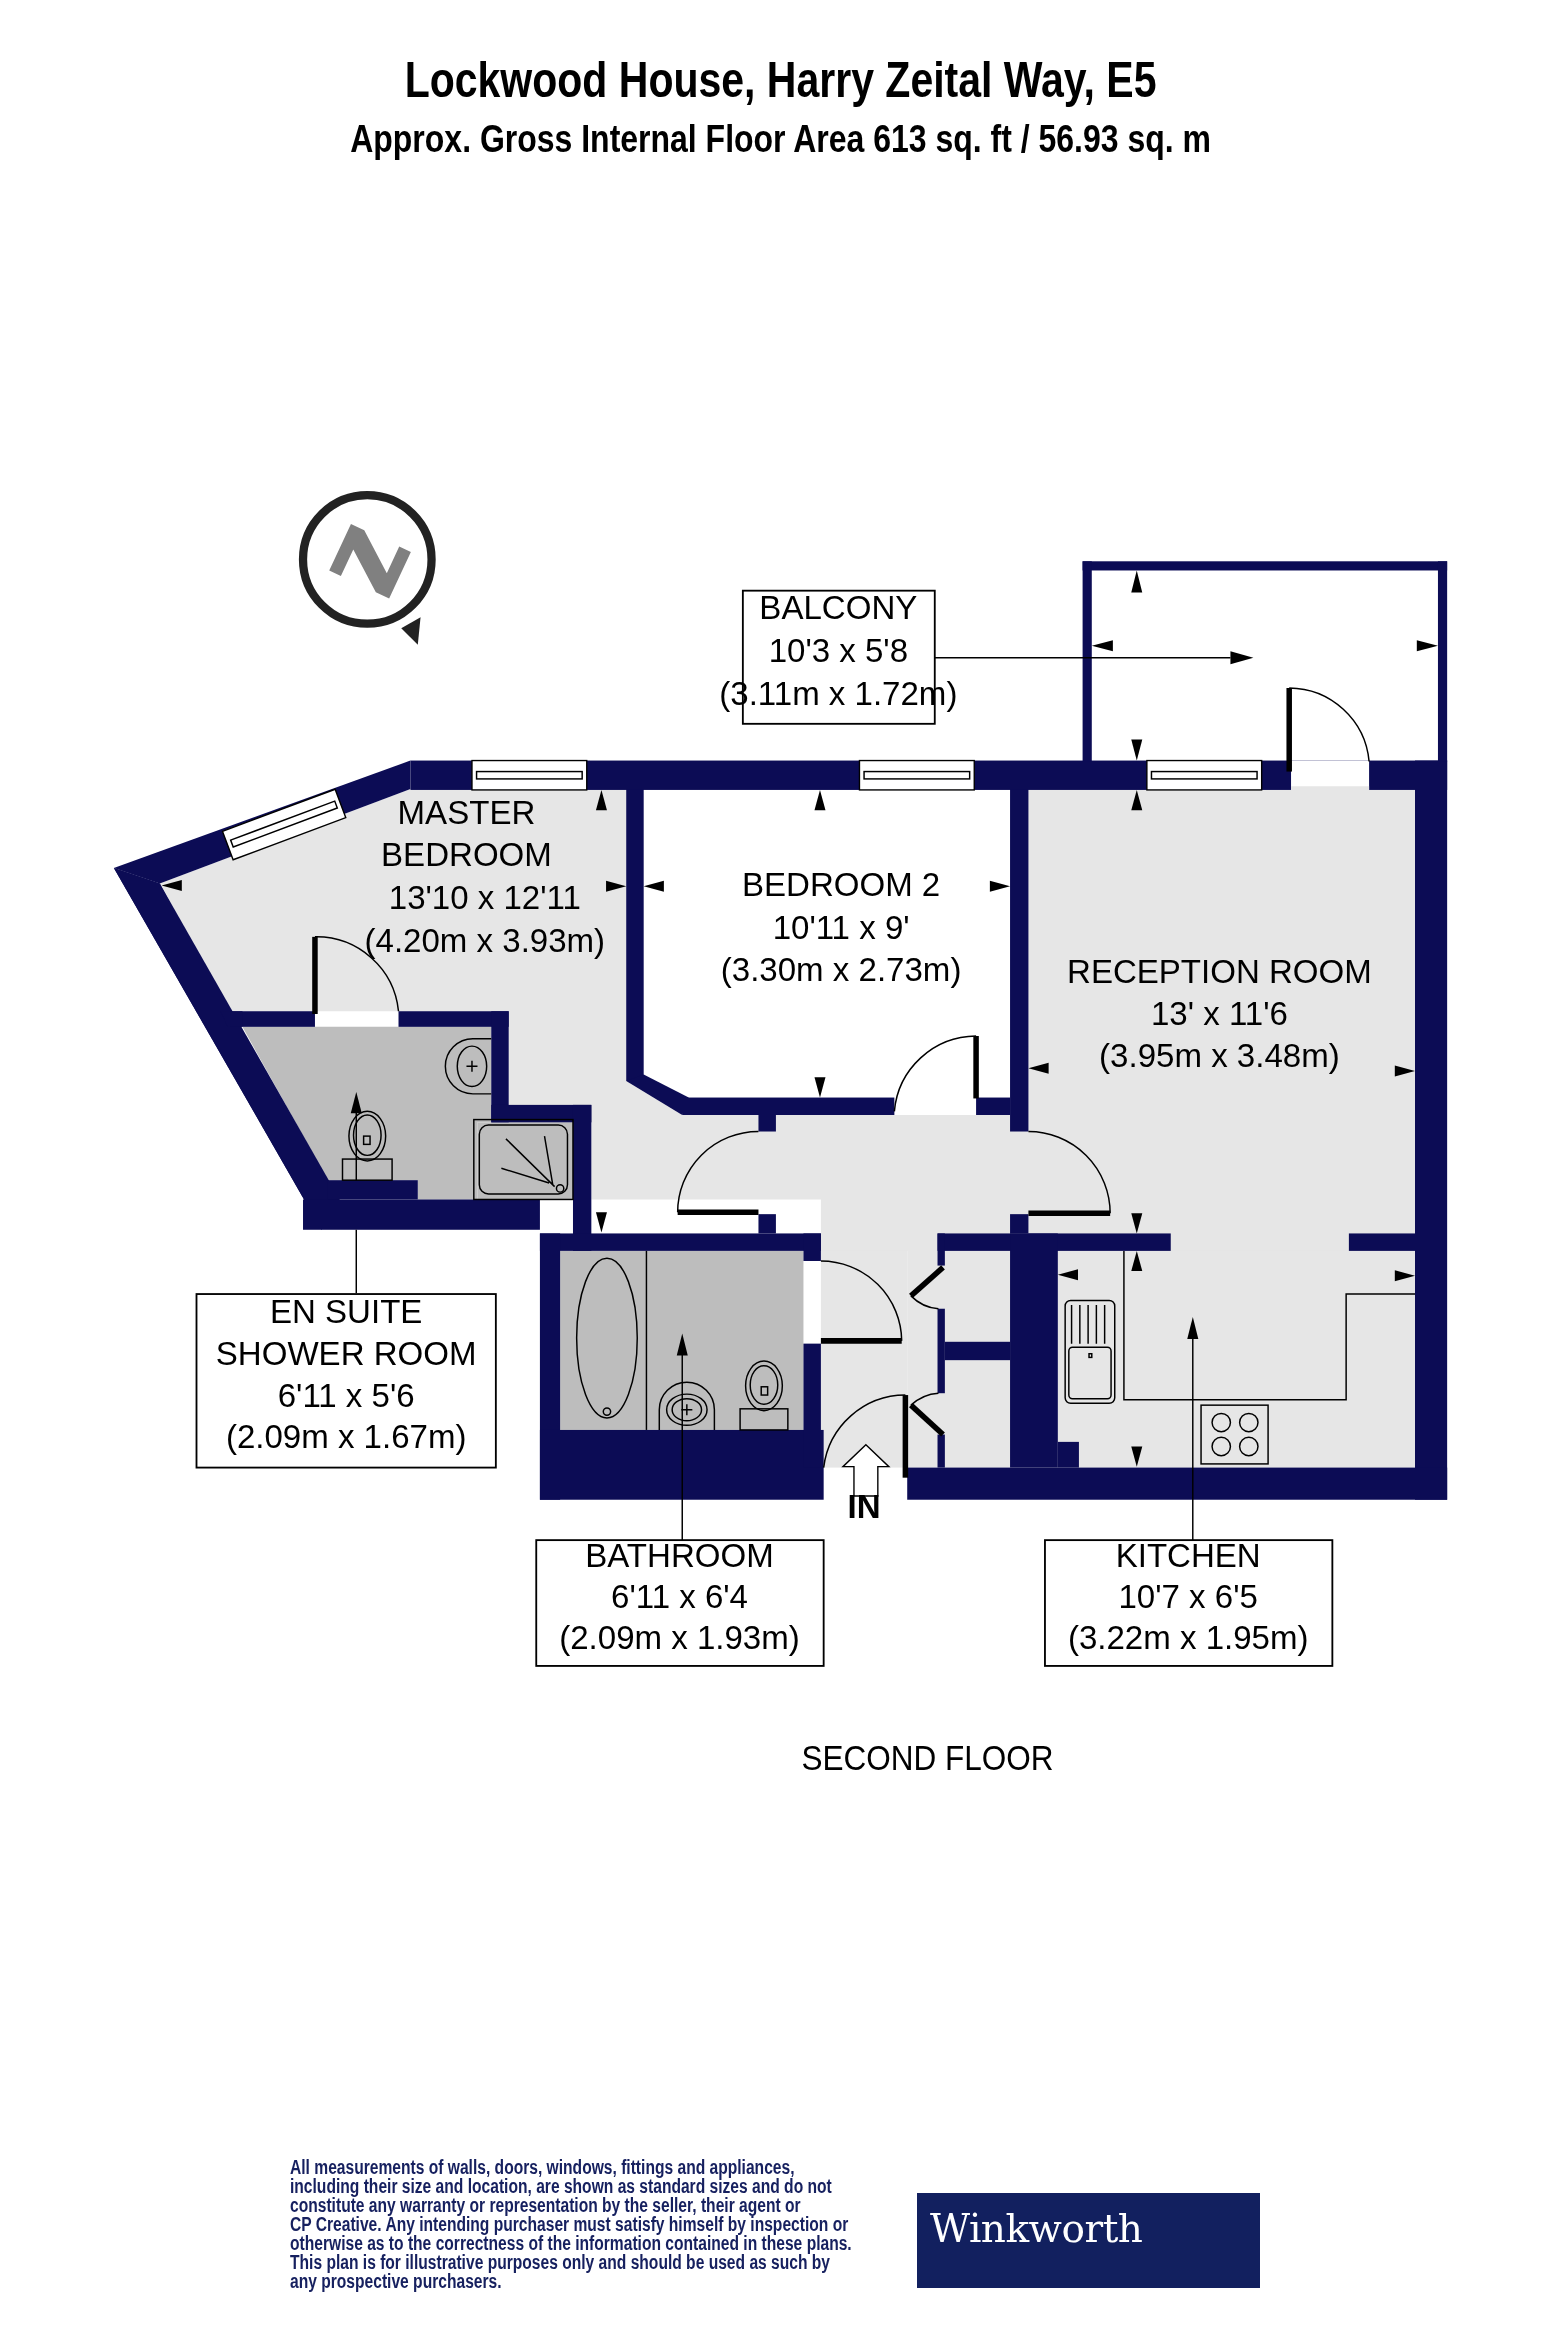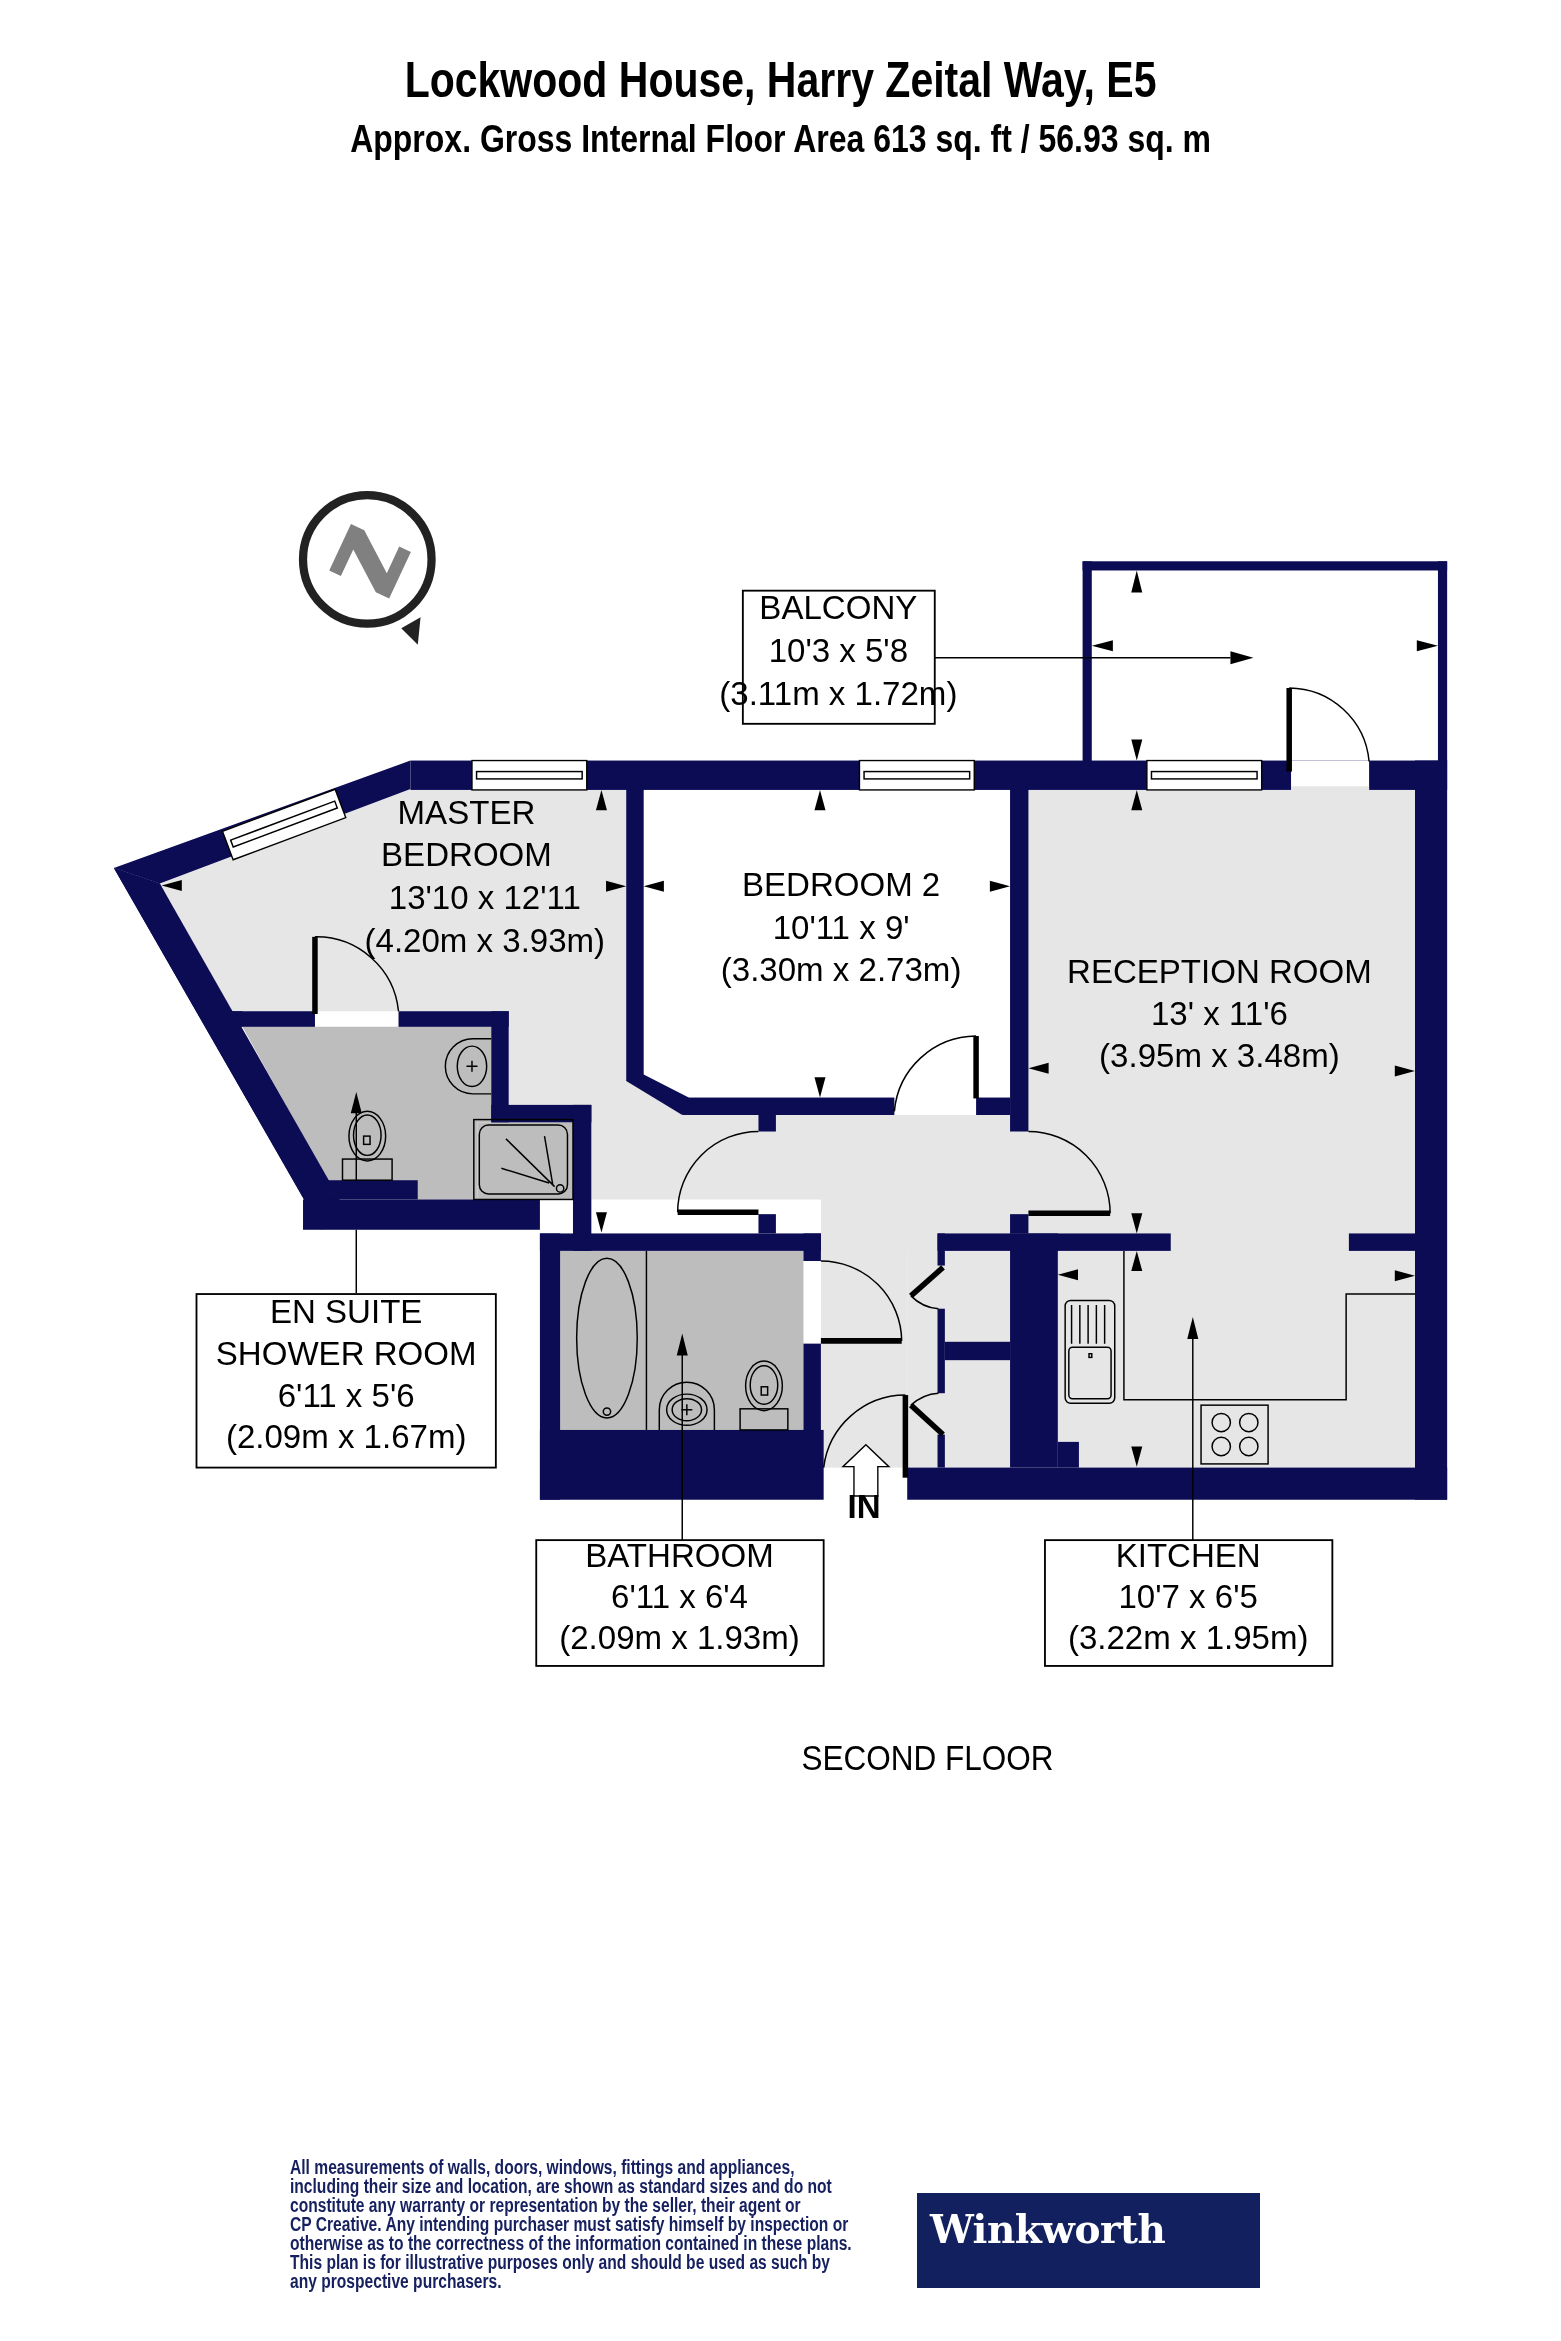--- a/index.html
+++ b/index.html
@@ -13,21 +13,21 @@
   .wet { fill: #bdbdbd; }
   .win { fill: #ffffff; stroke: #000; stroke-width: 1.5; }
   .thin { fill: none; stroke: #000; stroke-width: 1.6; }
   .leaf { stroke: #000; stroke-width: 6; }
   .lbl { font-family: "Liberation Sans", sans-serif; font-size: 36px; fill: #000; text-anchor: middle; }
   .box { fill: #ffffff; stroke: #000; stroke-width: 2; }
   .floor-name { position: absolute; top: 1738px; left: 0; width: 1561px; text-align: center; font-size: 35px; transform: scaleX(0.9); transform-origin: 927px 0; }
   .floor-name span { position: relative; left: 147px; }
   .disclaimer { position: absolute; left: 290px; top: 2158px; width: 643px; font-family: "Liberation Sans", sans-serif; font-weight: bold; font-size: 20px; line-height: 19px; color: #16205f; transform: scaleX(0.78); transform-origin: 0 0; width: 826px; }
   .brand { position: absolute; left: 917px; top: 2193px; width: 343px; height: 95px; background: #12205f; }
-  .brand span { position: absolute; left: 13px; top: 13px; font-family: "DejaVu Serif", serif; font-weight: bold; font-size: 39px; color: #ffffff; letter-spacing: -0.5px; }
+  .brand span { position: absolute; left: 13px; top: 13px; font-family: "DejaVu Serif", serif; font-weight: normal; font-size: 39px; color: #ffffff; letter-spacing: -0.5px; }
 </style>
 </head>
 <body>
 
 <div class="title" id="title-main">Lockwood House, Harry Zeital Way, E5</div>
 <div class="title" id="title-sub">Approx. Gross Internal Floor Area 613 sq. ft / 56.93 sq. m</div>
 
 <svg width="1561" height="2342" viewBox="0 0 1700 2550">
   <defs>
     <marker id="ah" viewBox="0 0 10 10" refX="10" refY="5" markerWidth="12" markerHeight="12" orient="auto-start-reverse" markerUnits="userSpaceOnUse">

